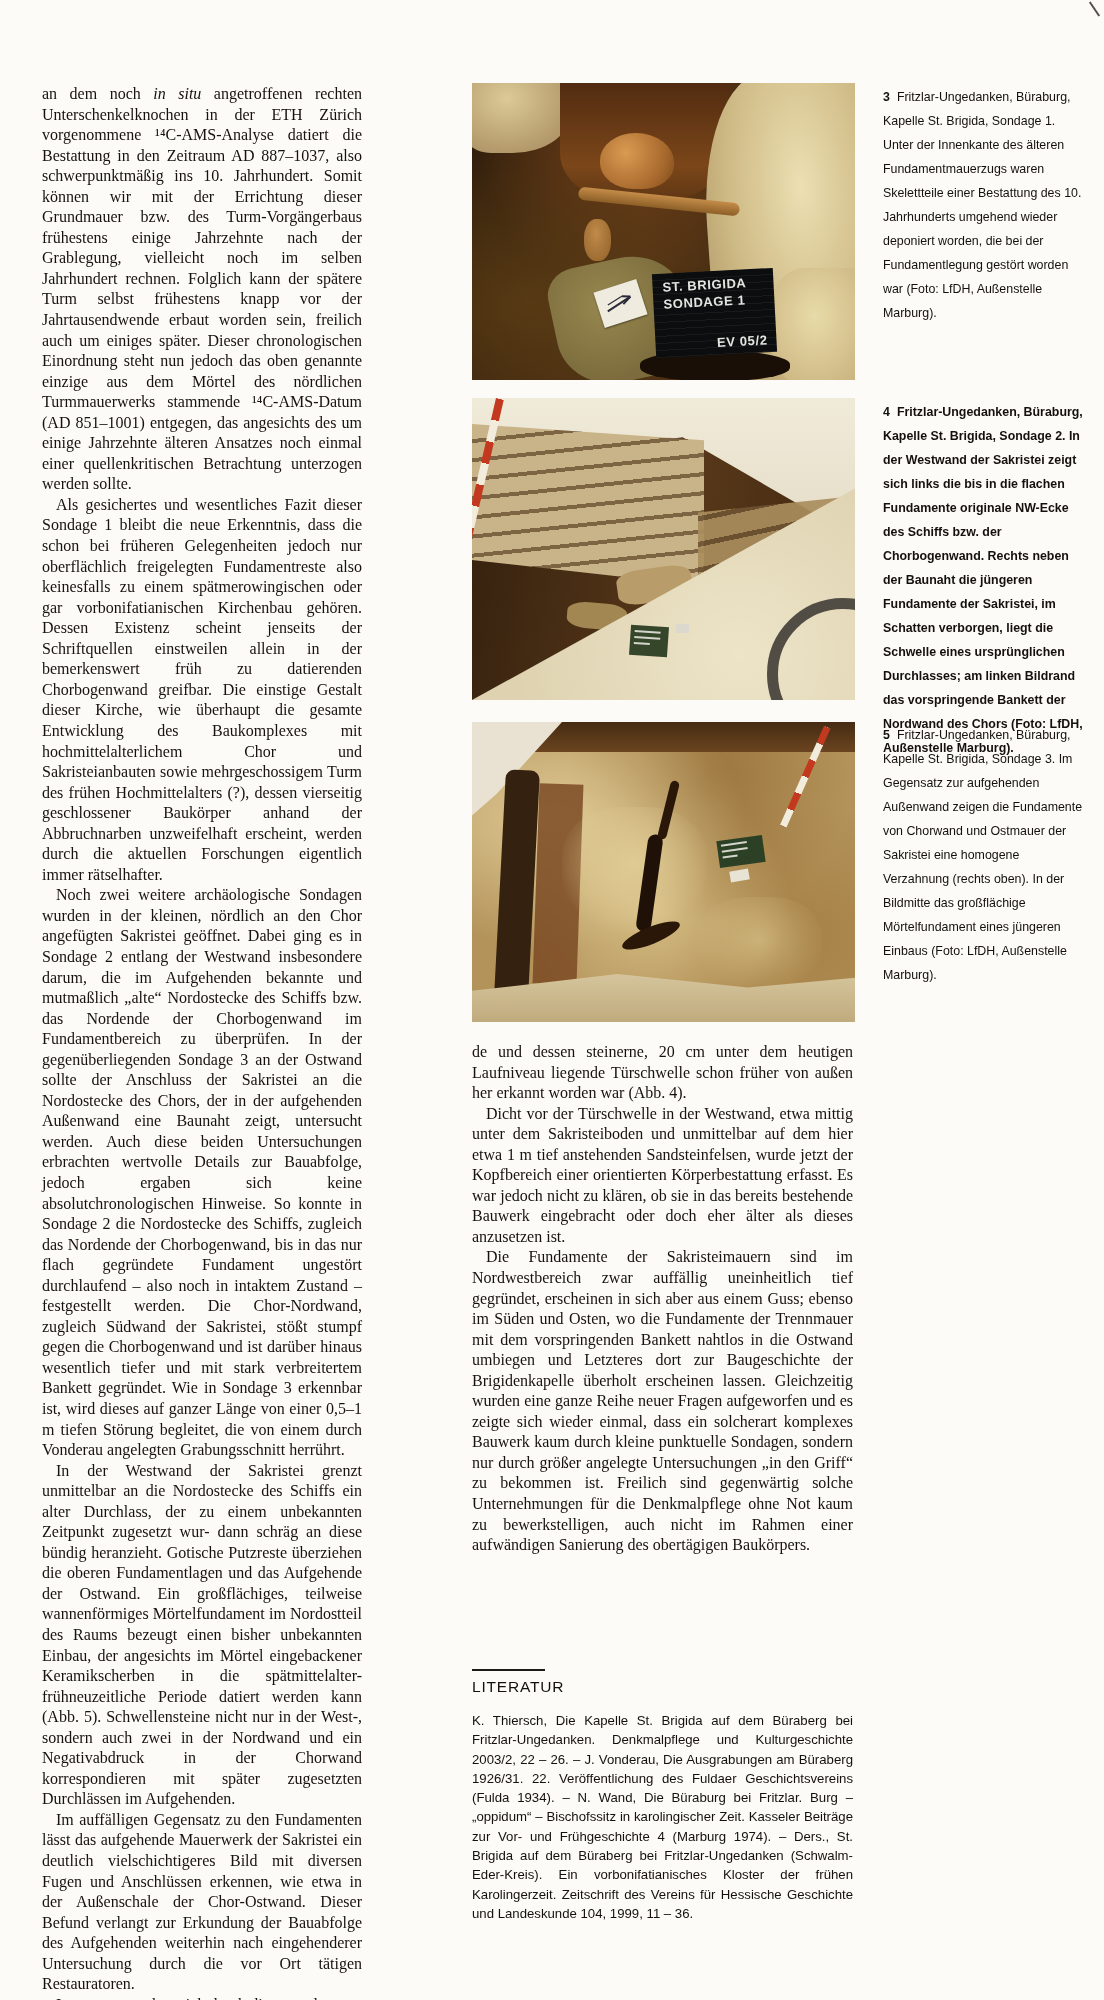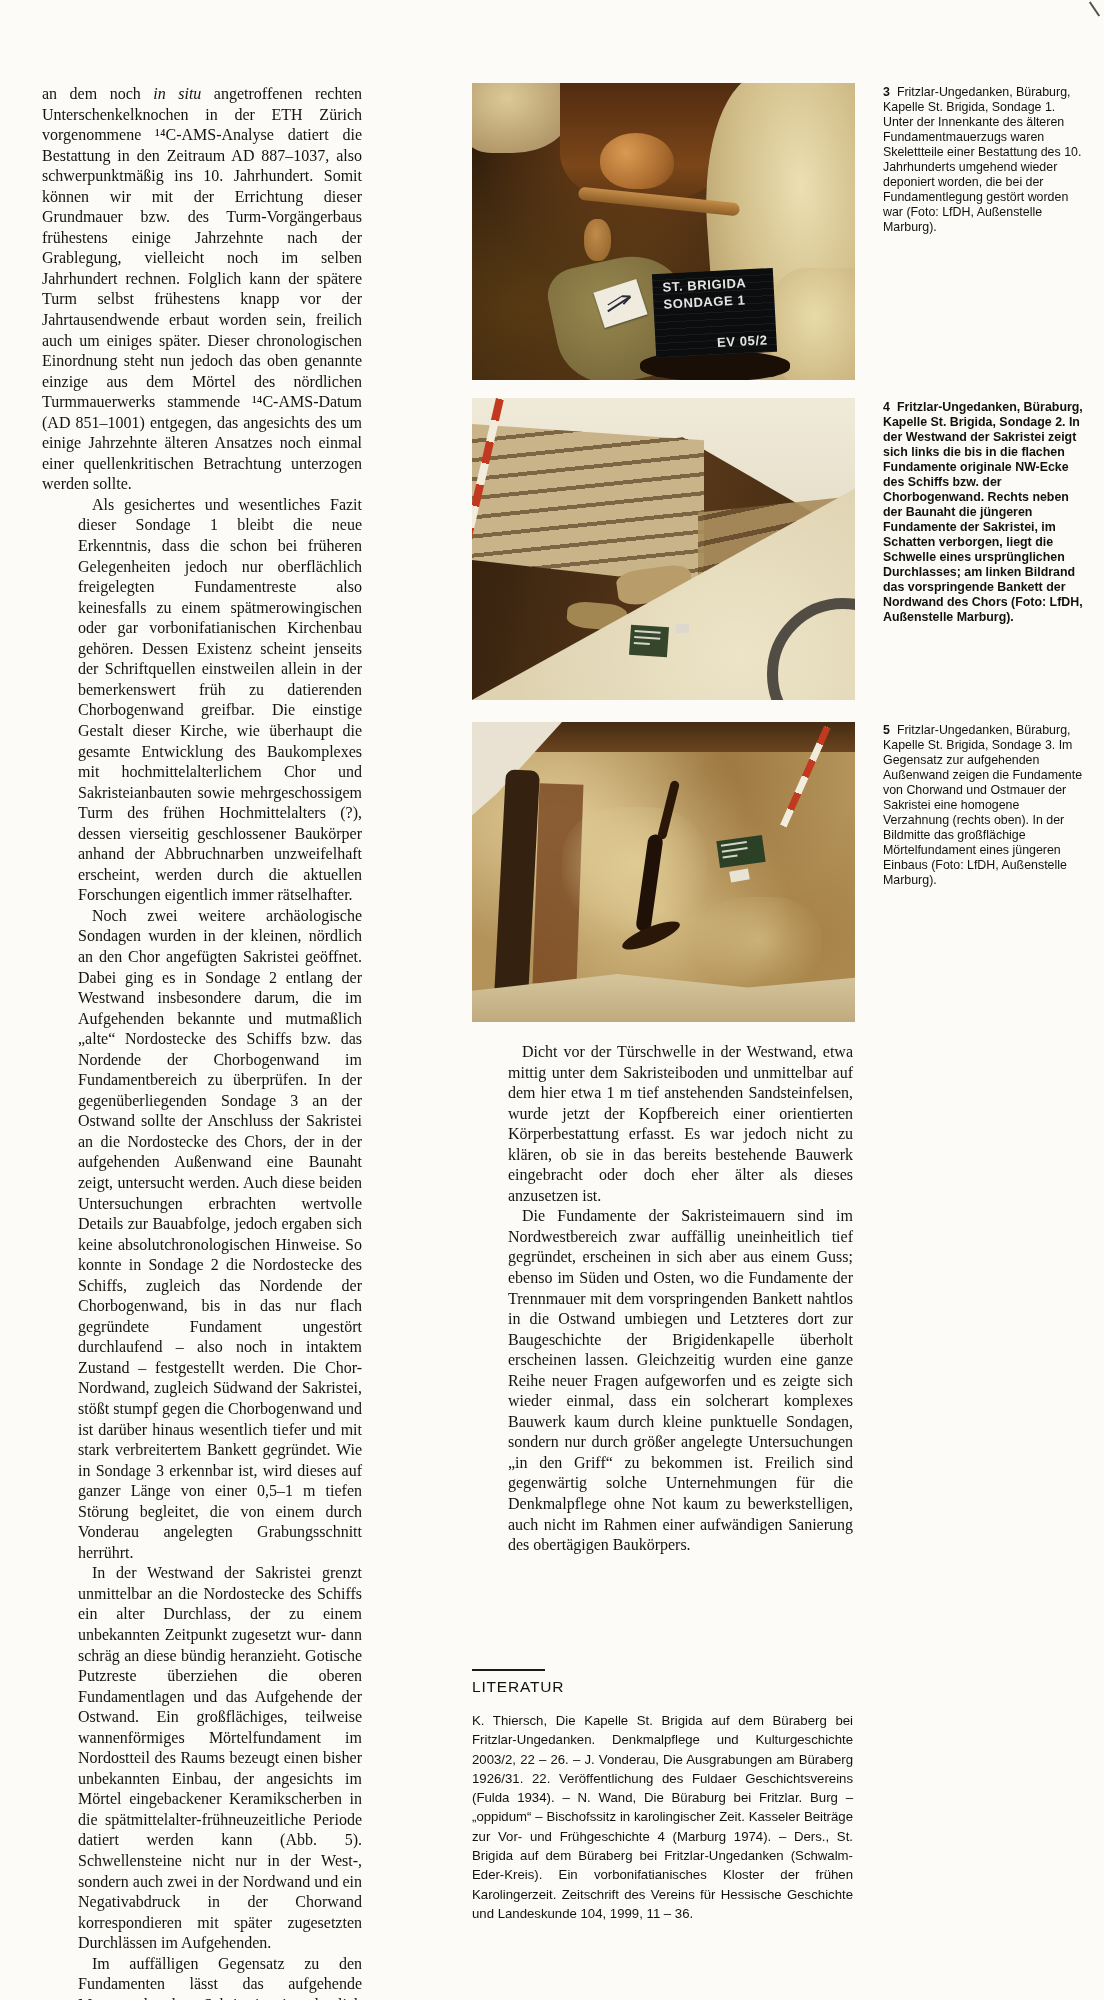--- a/index.html
+++ b/index.html
@@ -17,26 +17,26 @@
     position:absolute;left:42px;top:84px;width:320px;
   }
   .col-cont{
     position:absolute;left:472px;top:1042px;width:381px;
   }
   .body-par{
     margin:0;
     font-size:16px;line-height:20.55px;
     text-align:justify;
   }
-  .body-par.indent{text-indent:14px;margin-left:36px;}
+  .body-par.indent{text-indent:14px;}
   
   .caption{
     position:absolute;left:883px;width:201px;
     font-family:"Liberation Sans", sans-serif;
-    font-size:12.4px;line-height:15px;
+    font-size:12.4px;line-height:24px;
     color:#14110d;text-align:left;
   }
   .caption b{margin-right:7px;}
   .cap-3{top:85px;}
   .cap-4{top:400px;font-weight:bold;}
   .cap-5{top:723px;}
   
   .lit-rule{position:absolute;left:472px;top:1669px;width:73px;height:2px;background:#1c1a17;}
   .lit-head{
     position:absolute;left:472px;top:1678px;
@@ -203,20 +203,21 @@
     <div class="p3-sign">
       <i class="t1"></i>
       <i class="t2"></i>
       <i class="t3"></i>
     </div>
     <div class="p3-tag"></div>
     <div class="p3-rod"></div>
   </div>
 
   <div class="col-cont">
+    <p class="body-par">de und dessen steinerne, 20 cm unter dem heutigen Laufniveau liegende Türschwelle schon früher von außen her erkannt worden war (Abb. 4).</p>
     <p class="body-par indent">Dicht vor der Türschwelle in der Westwand, etwa mittig unter dem Sakristeiboden und unmittelbar auf dem hier etwa 1 m tief anstehenden Sandsteinfelsen, wurde jetzt der Kopfbereich einer orientierten Körperbestattung erfasst. Es war jedoch nicht zu klären, ob sie in das bereits bestehende Bauwerk eingebracht oder doch eher älter als dieses anzusetzen ist.</p>
     <p class="body-par indent">Die Fundamente der Sakristeimauern sind im Nordwestbereich zwar auffällig uneinheitlich tief gegründet, erscheinen in sich aber aus einem Guss; ebenso im Süden und Osten, wo die Fundamente der Trennmauer mit dem vorspringenden Bankett nahtlos in die Ostwand umbiegen und Letzteres dort zur Baugeschichte der Brigidenkapelle überholt erscheinen lassen. Gleichzeitig wurden eine ganze Reihe neuer Fragen aufgeworfen und es zeigte sich wieder einmal, dass ein solcherart komplexes Bauwerk kaum durch kleine punktuelle Sondagen, sondern nur durch größer angelegte Untersuchungen „in den Griff“ zu bekommen ist. Freilich sind gegenwärtig solche Unternehmungen für die Denkmalpflege ohne Not kaum zu bewerkstelligen, auch nicht im Rahmen einer aufwändigen Sanierung des obertägigen Baukörpers.</p>
   </div>
 
   <div class="lit-rule"></div>
   <div class="lit-head">LITERATUR</div>
   <div class="lit-text">K. Thiersch, Die Kapelle St. Brigida auf dem Büraberg bei Fritzlar-Ungedanken. Denkmalpflege und Kulturgeschichte 2003/2, 22 – 26. – J. Vonderau, Die Ausgrabungen am Büraberg 1926/31. 22. Veröffentlichung des Fuldaer Geschichtsvereins (Fulda 1934). – N. Wand, Die Büraburg bei Fritzlar. Burg – „oppidum“ – Bischofssitz in karolingischer Zeit. Kasseler Beiträge zur Vor- und Frühgeschichte 4 (Marburg 1974). – Ders., St. Brigida auf dem Büraberg bei Fritzlar-Ungedanken (Schwalm-Eder-Kreis). Ein vorbonifatianisches Kloster der frühen Karolingerzeit. Zeitschrift des Vereins für Hessische Geschichte und Landeskunde 104, 1999, 11 – 36.</div>
 
   <div class="caption cap-3">
     <b>3</b><span>Fritzlar-Ungedanken, Büraburg, Kapelle St. Brigida, Sondage 1. Unter der Innenkante des älteren Fundamentmauerzugs waren Skelettteile einer Bestattung des 10. Jahrhunderts umgehend wieder deponiert worden, die bei der Fundamentlegung gestört worden war (Foto: LfDH, Außenstelle Marburg).</span>

